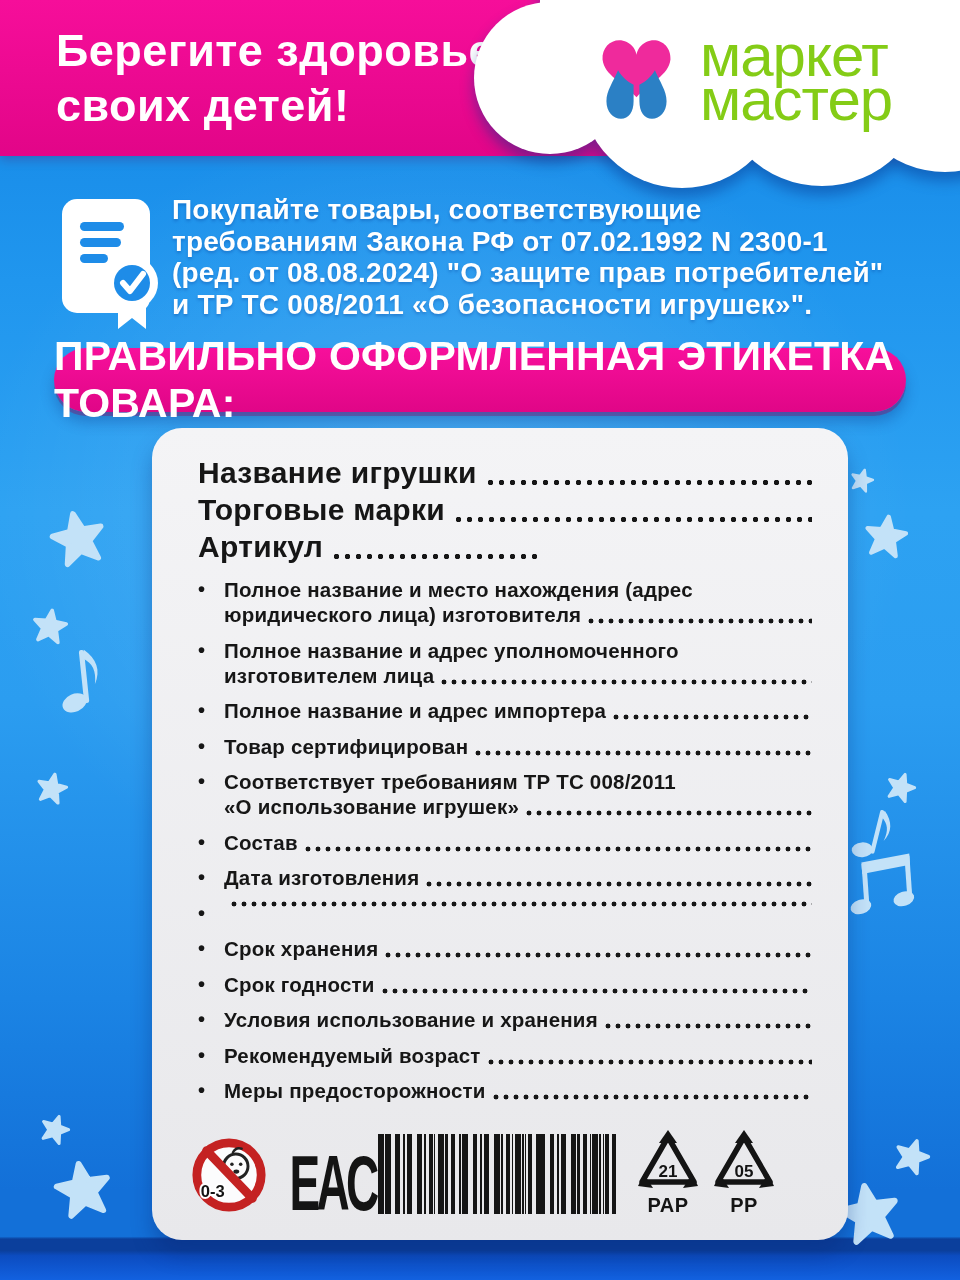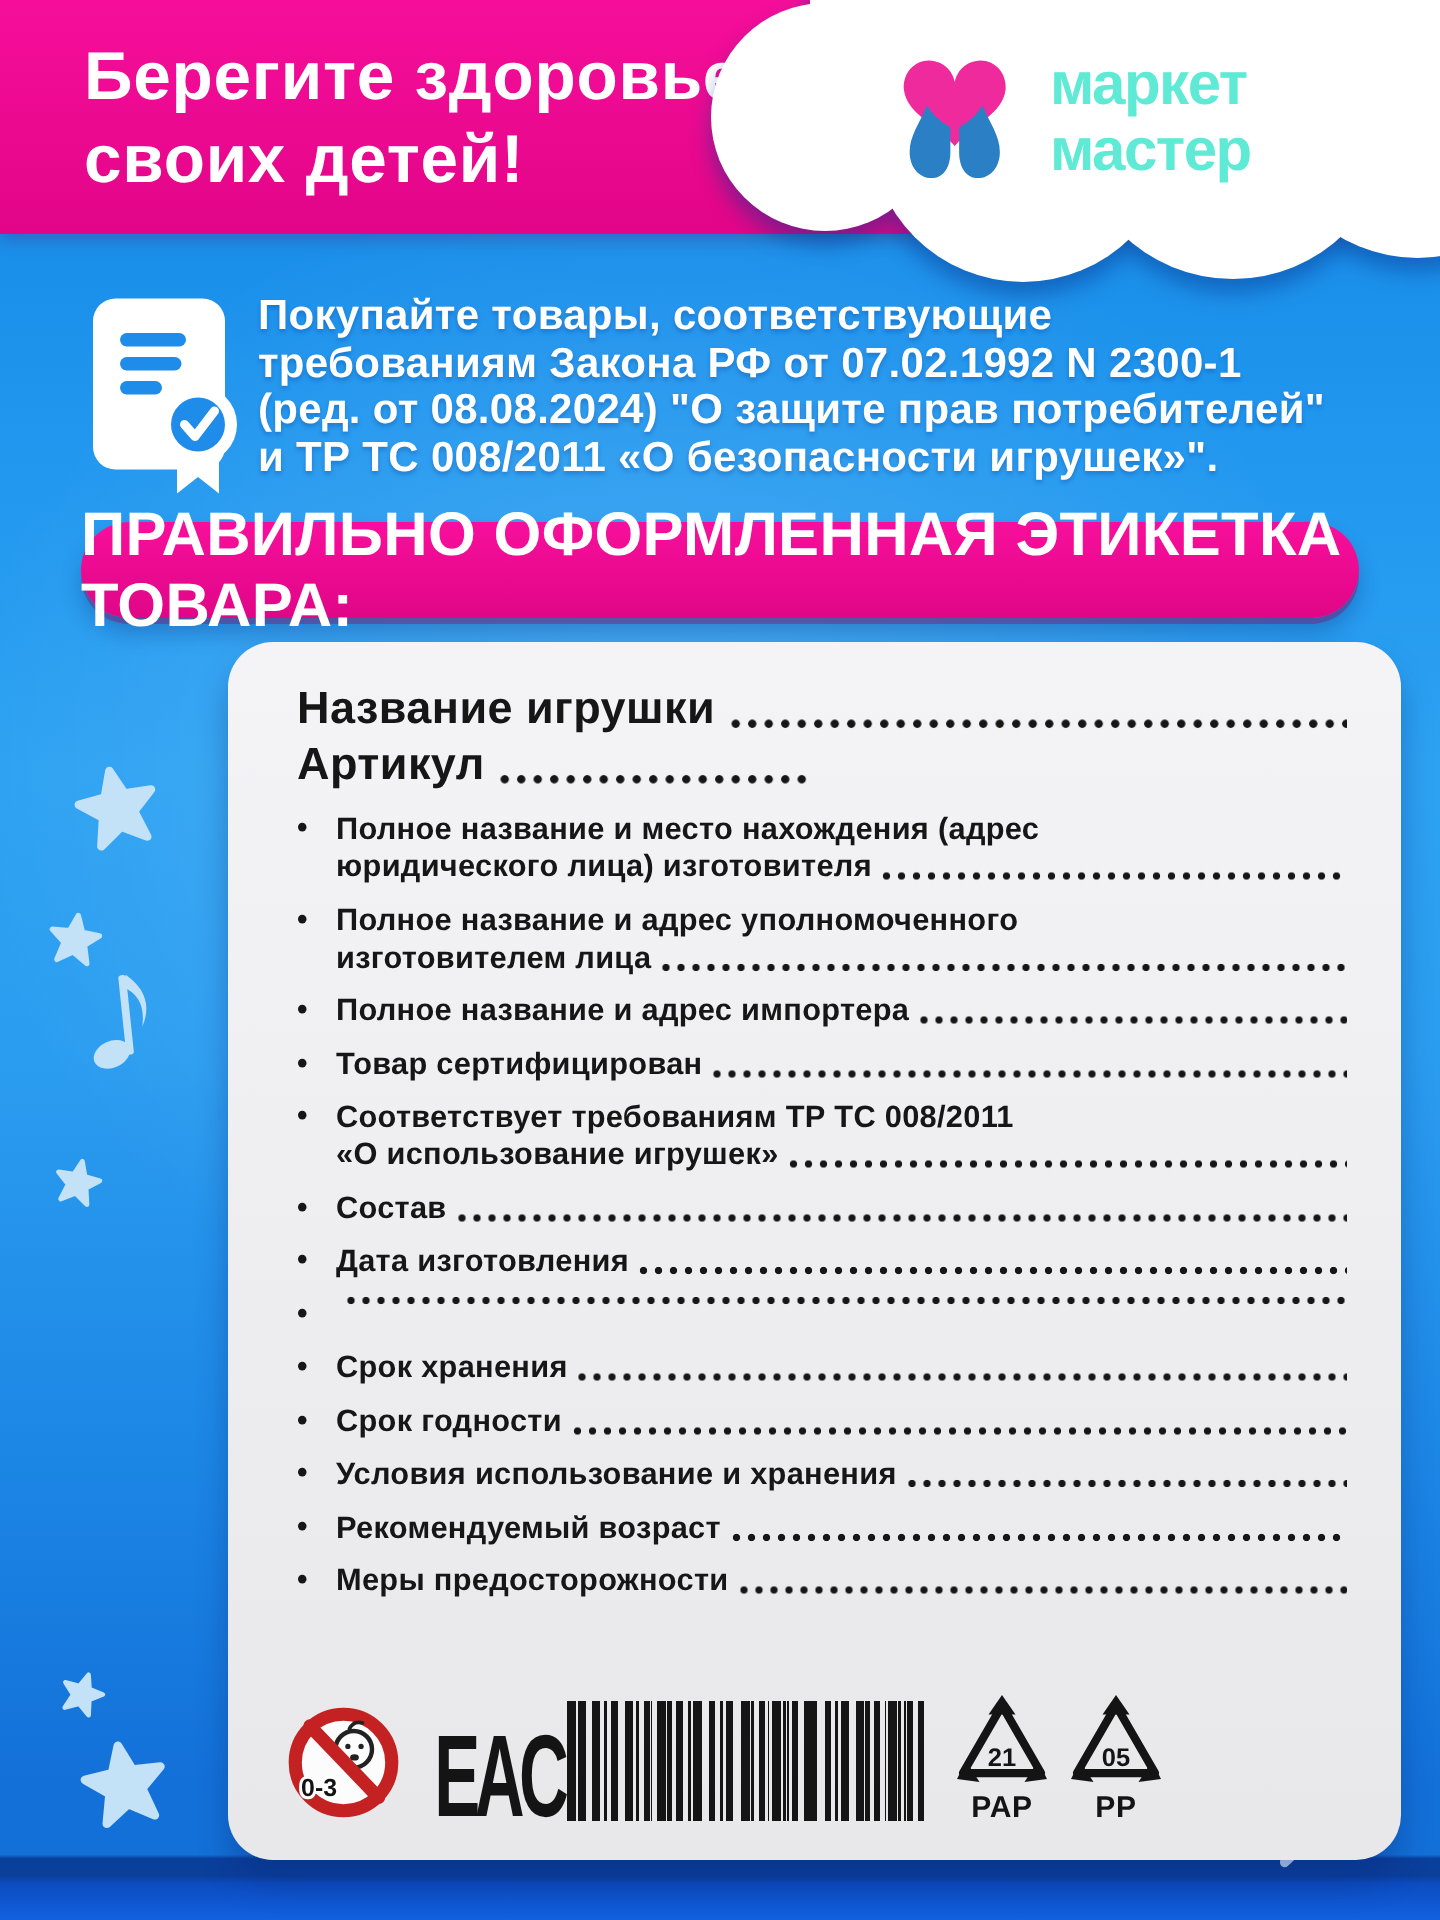--- a/index.html
+++ b/index.html
@@ -19,35 +19,35 @@
   
   .hero{position:absolute;left:0;top:0;width:960px;height:156px;
         background:linear-gradient(180deg,#f60e9a,#e20588);
         box-shadow:0 4px 10px rgba(90,0,70,.25);}
   .hero-title{position:absolute;left:56px;top:24px;color:#fff;font-weight:bold;
         font-size:45px;line-height:1.22;letter-spacing:.5px;}
   
   .cloud{position:absolute;left:440px;top:-22px;width:600px;height:240px;
          filter:drop-shadow(0 9px 7px rgba(6,50,140,.45));}
   .logo-m{position:absolute;left:588px;top:32px;width:97px;height:90px;}
-  .logo-text{position:absolute;left:700px;top:34px;color:#5eead4;font-weight:bold;
-         font-size:40px;line-height:44px;letter-spacing:-1px;}
+  .logo-text{position:absolute;left:700px;top:34px;color:#84cc16;font-weight:normal;
+         font-size:60px;line-height:44px;letter-spacing:-1px;}
   
   .intro-icon{position:absolute;left:54px;top:196px;width:112px;height:136px;}
   .intro-text{position:absolute;left:172px;top:194px;width:770px;color:#ffffff;
          font-weight:bold;font-size:28px;line-height:31.5px;letter-spacing:.2px;
          text-shadow:0 2px 3px rgba(0,50,140,.30);}
   
   .banner{position:absolute;left:54px;top:348px;width:852px;height:64px;border-radius:32px;
          background:linear-gradient(180deg,#f70f9b,#e00687);
          box-shadow:0 4px 0 rgba(150,0,90,.35), 0 10px 14px rgba(10,40,120,.30);
          display:flex;align-items:center;justify-content:center;}
   .banner span{color:#fff;font-weight:bold;font-size:41px;letter-spacing:.2px;}
   
-  .card{position:absolute;left:152px;top:428px;width:782px;height:812px;border-radius:30px;
+  .card{position:absolute;left:152px;top:428px;width:696px;height:812px;border-radius:30px;
         background:linear-gradient(180deg,#f4f4f6,#e8e8eb);
         box-shadow:0 14px 20px rgba(8,40,120,.35);
         box-sizing:border-box;padding:26px 36px 0 46px;}
   .hrow{display:flex;align-items:flex-end;color:#161616;font-weight:bold;
         font-size:30px;line-height:37px;letter-spacing:.3px;}
   .lead{flex:1;height:7px;margin-left:10px;margin-bottom:5px;
         background-image:radial-gradient(circle at 3.5px 3.5px,#161616 2.5px,transparent 3px);
         background-size:11px 7px;background-repeat:repeat-x;}
   .lead.short{flex:0 0 205px;}
   .items{list-style:none;margin:12px 0 0 0;padding:0;}
@@ -205,20 +205,24 @@
   <div class="banner">
     <span>ПРАВИЛЬНО ОФОРМЛЕННАЯ ЭТИКЕТКА ТОВАРА:</span>
   </div>
 
   <div class="card">
     <div class="hrow">
       <span>Название игрушки</span>
       <span class="lead"></span>
     </div>
     <div class="hrow">
+      <span>Торговые марки</span>
+      <span class="lead"></span>
+    </div>
+    <div class="hrow">
       <span>Артикул</span>
       <span class="lead short"></span>
     </div>
 
     <ul class="items">
       <li class="item">
           <div class="bd">
         <div class="ln">
               <span>Полное название и место нахождения (адрес</span>
             </div>

